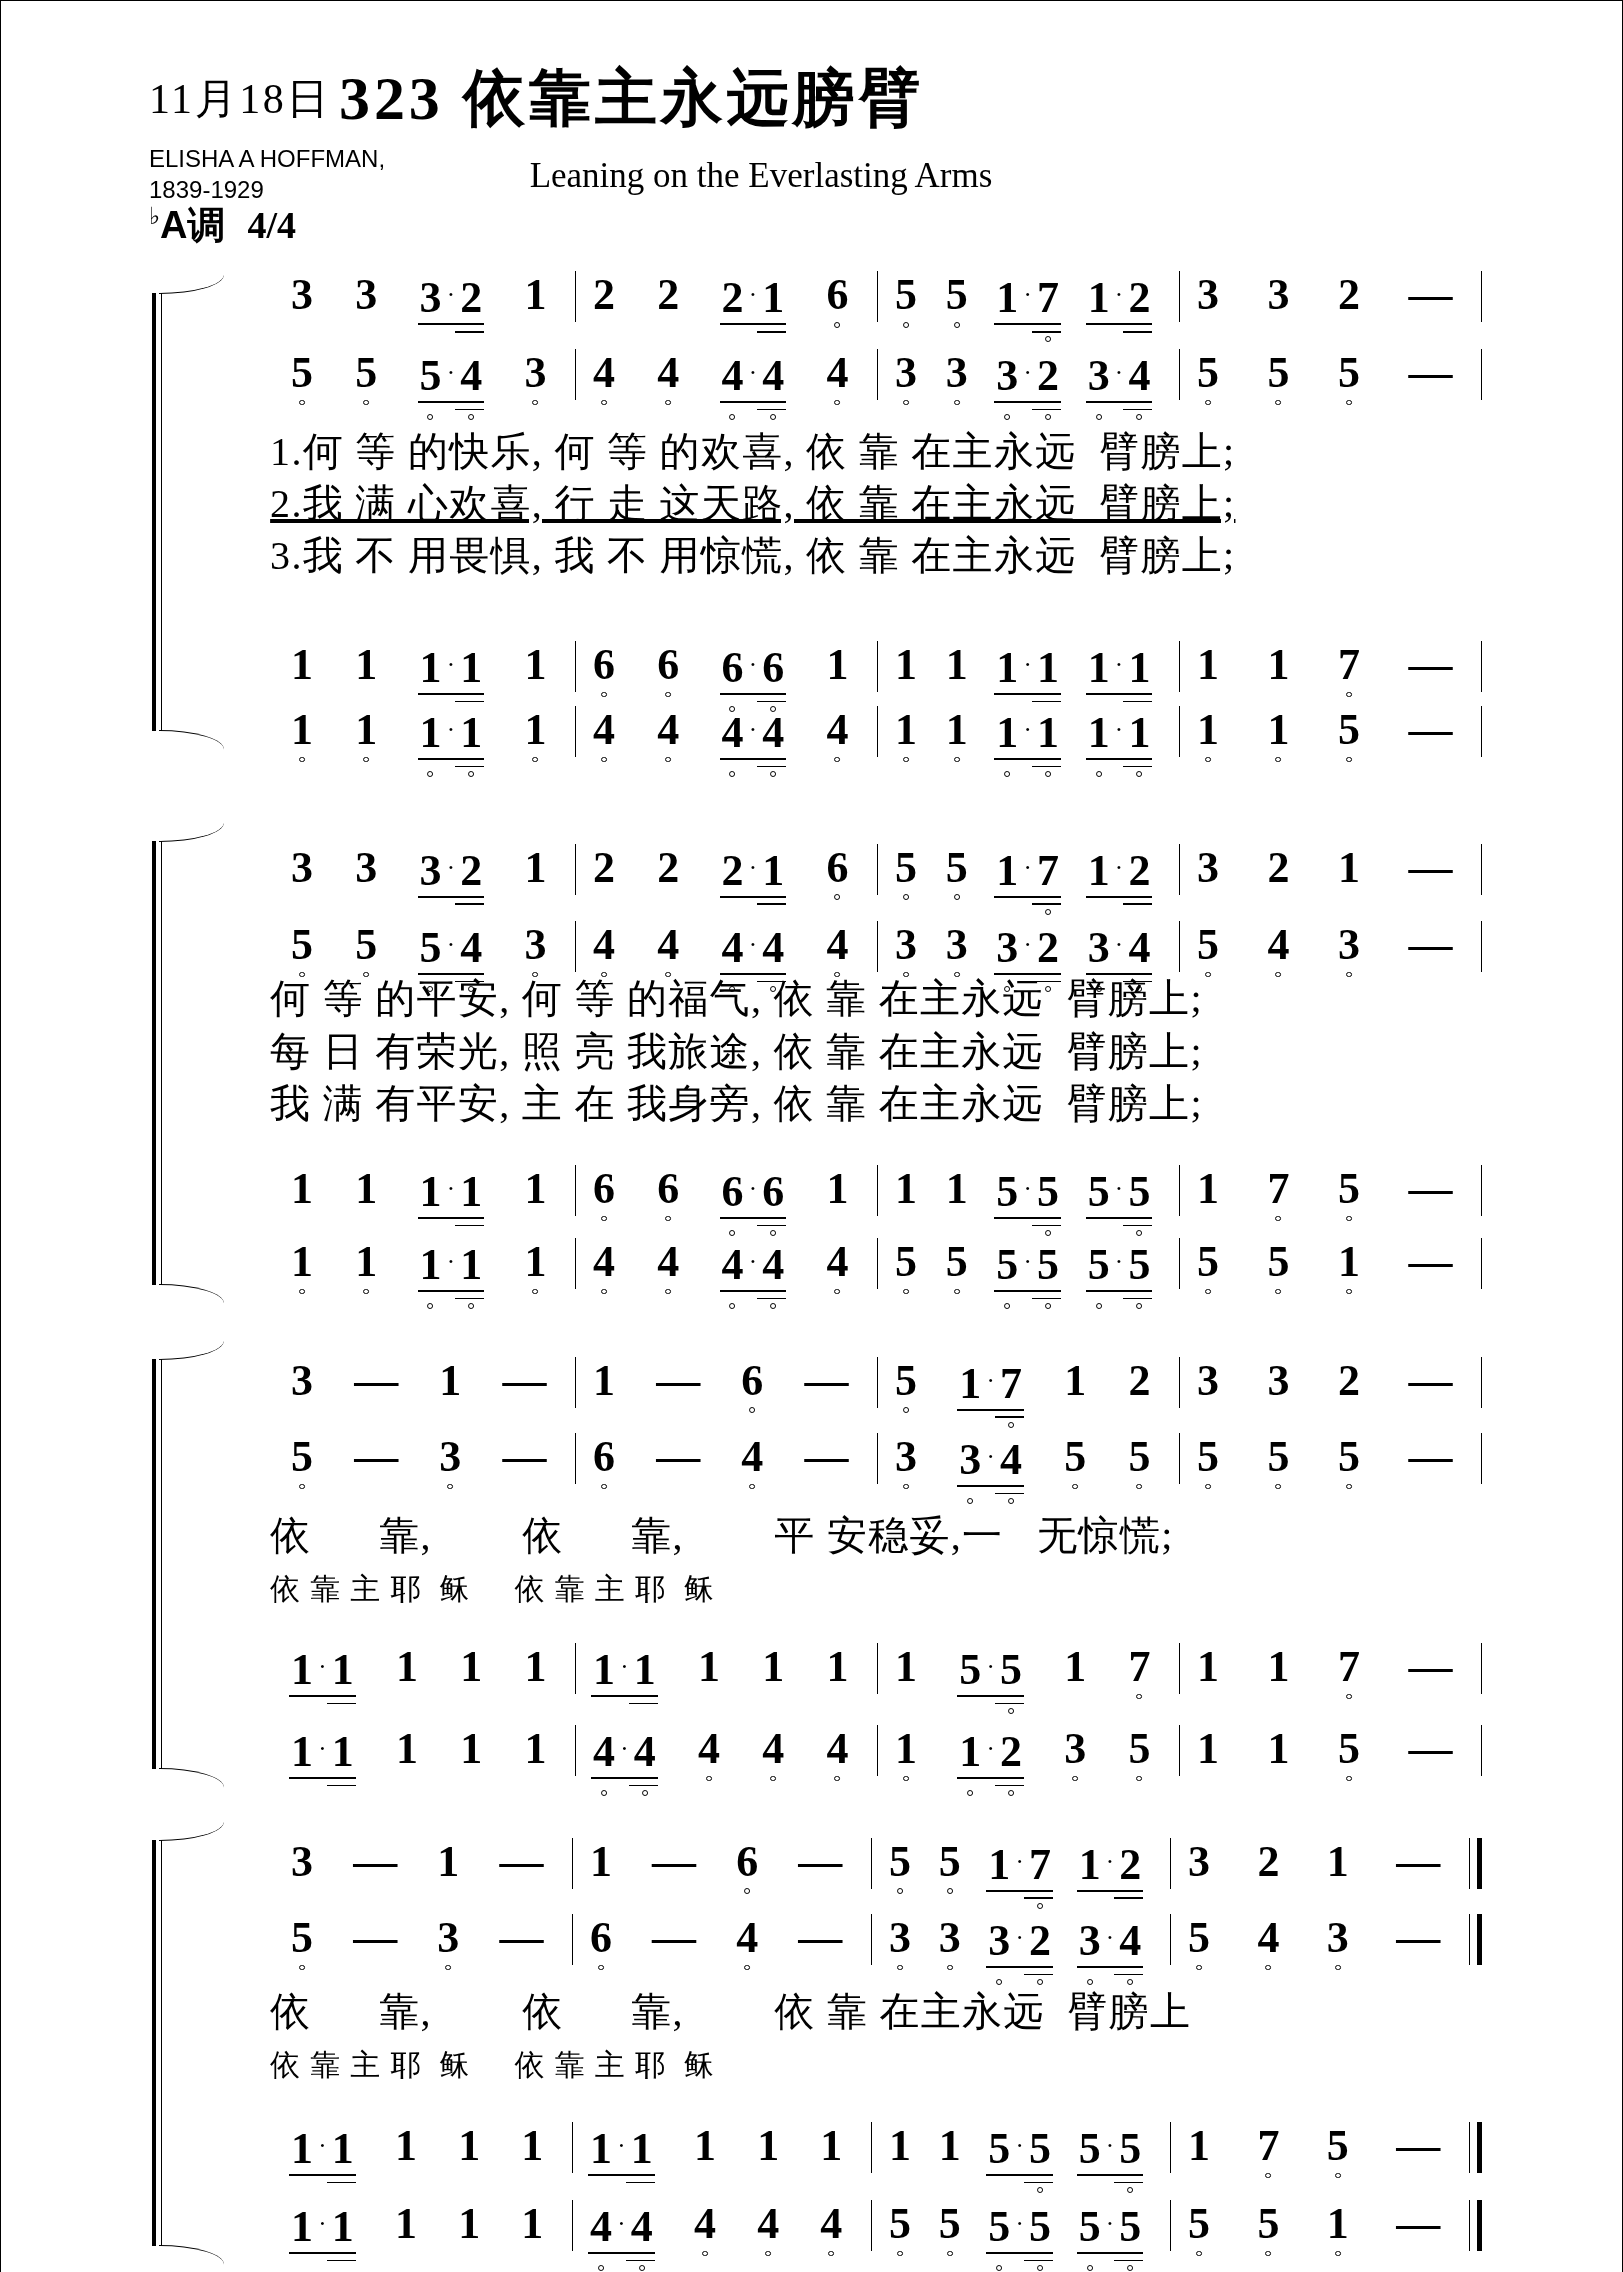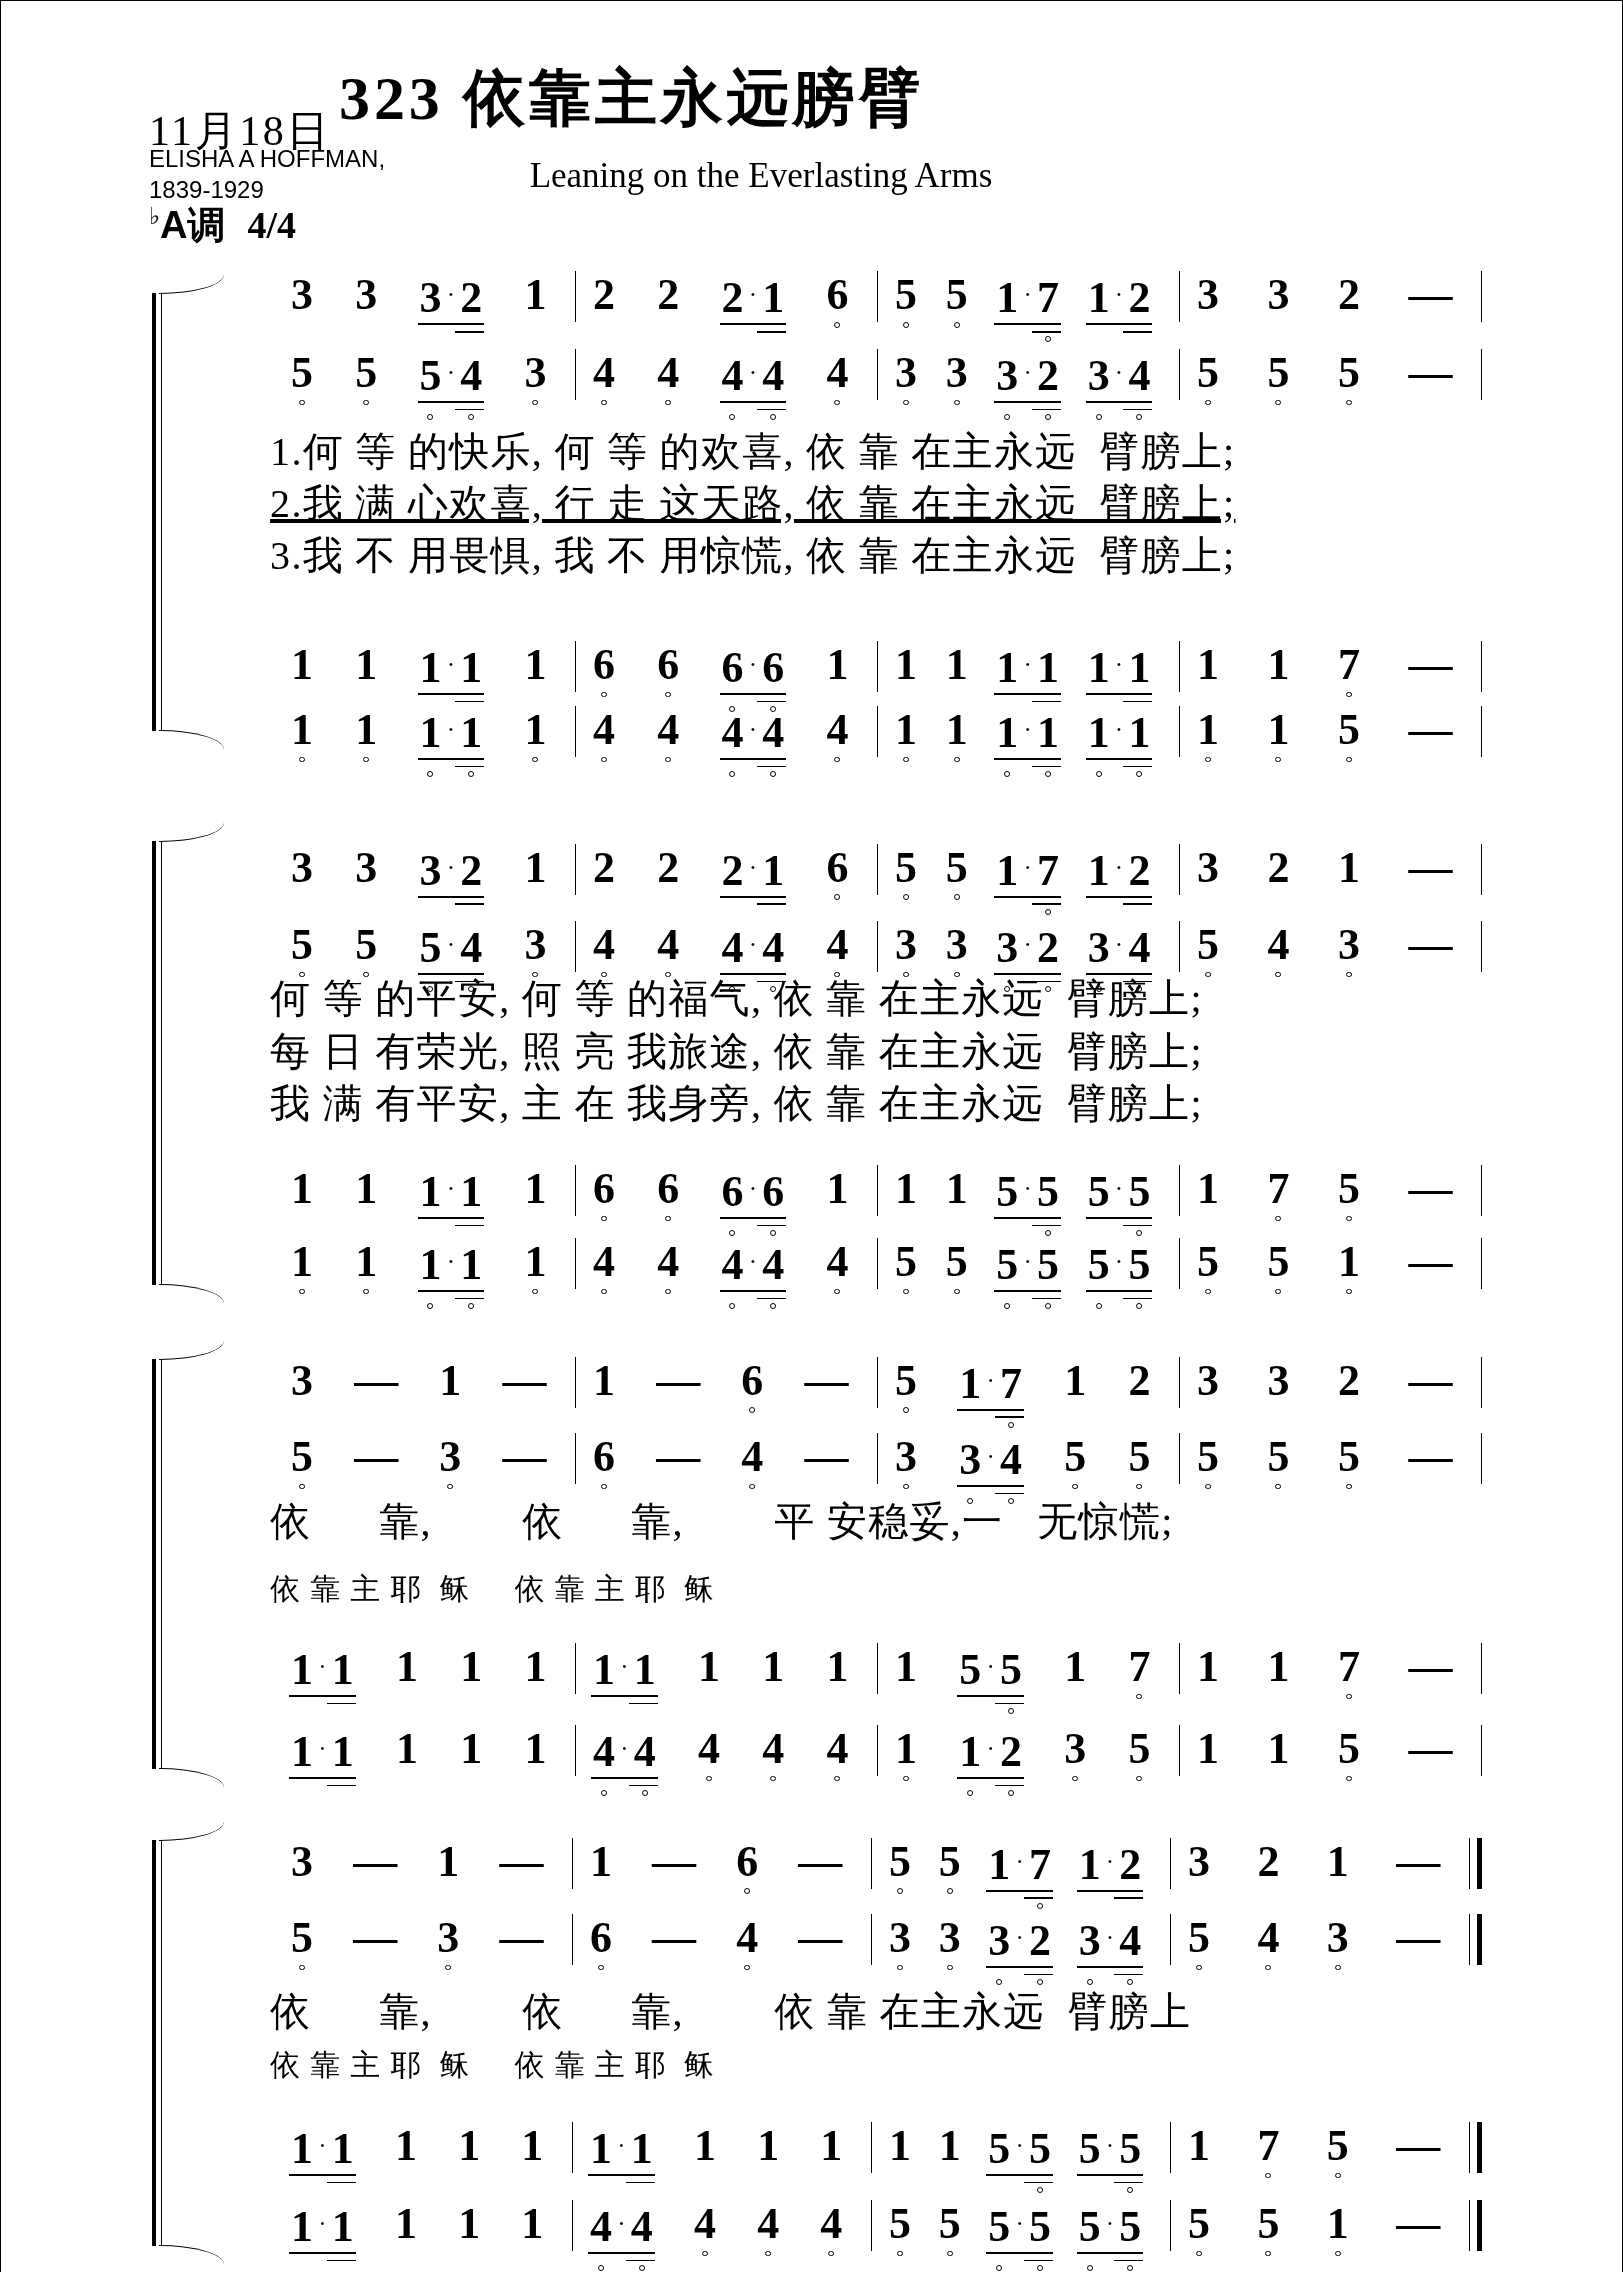--- a/index.html
+++ b/index.html
@@ -2,21 +2,21 @@
 <html style="font-size:10.4px"><head>
 <meta charset="utf-8">
 <style>
   html,body{margin:0;padding:0;background:#ffffff;}
   .sheet{
     position:relative;width:1623px;height:2273px;background:#ffffff;
     box-sizing:border-box;border:1.9px solid #000;overflow:hidden;
     font-family:"Liberation Serif",serif;color:#000;
   }
   
-  .hdr-date{position:absolute;left:148px;top:70px;font-size:42px;letter-spacing:2.6px;margin-top:32px;}
+  .hdr-date{position:absolute;left:148px;top:70px;font-size:42px;letter-spacing:2.6px;}
   .hdr-title{position:absolute;left:338px;top:55px;width:844px;
     font-size:62px;font-weight:bold;letter-spacing:3.9px;}
   .hdr-sub{position:absolute;left:338px;top:155px;width:844px;text-align:center;
     font-family:Liberation Serif, serif;font-size:35px;}
   .author{position:absolute;font-family:"Liberation Sans",sans-serif;font-size:24px;line-height:1.3;}
   .author.left{left:148px;top:142px;}
   .author.right{left:1175px;top:142px;}
   .keyline{position:absolute;left:148px;top:199px;font-size:38px;font-weight:bold;font-family:"Liberation Sans",sans-serif;}
   .keyline .flat{font-size:0.62em;vertical-align:super;font-weight:normal;}
   .keyline .time{margin-left:22px;font-family:Liberation Serif, serif;}
@@ -348,21 +348,21 @@
               <span class="tok"><span class="ch">5<span class="lowdot"></span></span></span>
             </div>
             <div class="measure">
               <span class="tok"><span class="ch">5<span class="lowdot"></span></span></span>
               <span class="tok"><span class="ch">5<span class="lowdot"></span></span></span>
               <span class="tok"><span class="ch">5<span class="lowdot"></span></span></span>
               <span class="tok"><span class="ch dash">—</span></span>
             </div>
             <div class="endbar single"></div>
           </div>
-          <div class="lyrics" style="top: 144px;">依      靠,        依      靠,        平 安稳妥,一   无惊慌;</div>
+          <div class="lyrics" style="top: 158px;">依      靠,        依      靠,        平 安稳妥,一   无惊慌;</div>
           <div class="lyrics echo" style="top: 219px;">依 靠 主 耶  稣     依 靠 主 耶  稣</div>
           <div class="note-row" style="top: 293px;">
             <div class="measure">
               <span class="tok beamed"><span class="ch">1</span><span class="ch mid">·</span><span class="ch">1</span><span class="beam b1"></span><span class="beam b2"></span></span>
               <span class="tok"><span class="ch">1</span></span>
               <span class="tok"><span class="ch">1</span></span>
               <span class="tok"><span class="ch">1</span></span>
             </div>
             <div class="measure">
               <span class="tok beamed"><span class="ch">1</span><span class="ch mid">·</span><span class="ch">1</span><span class="beam b1"></span><span class="beam b2"></span></span>

